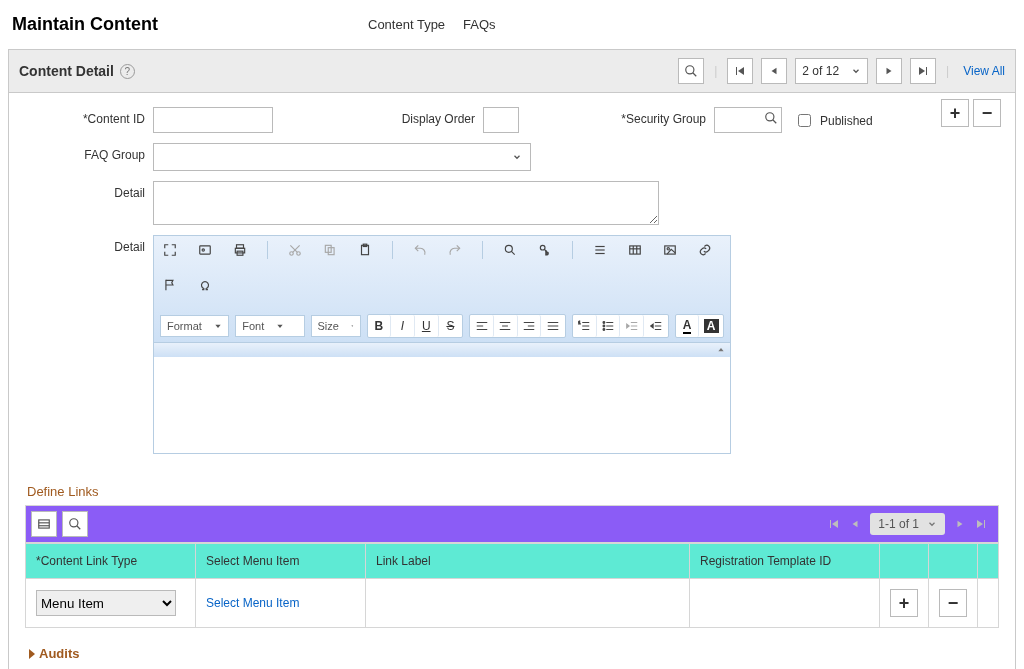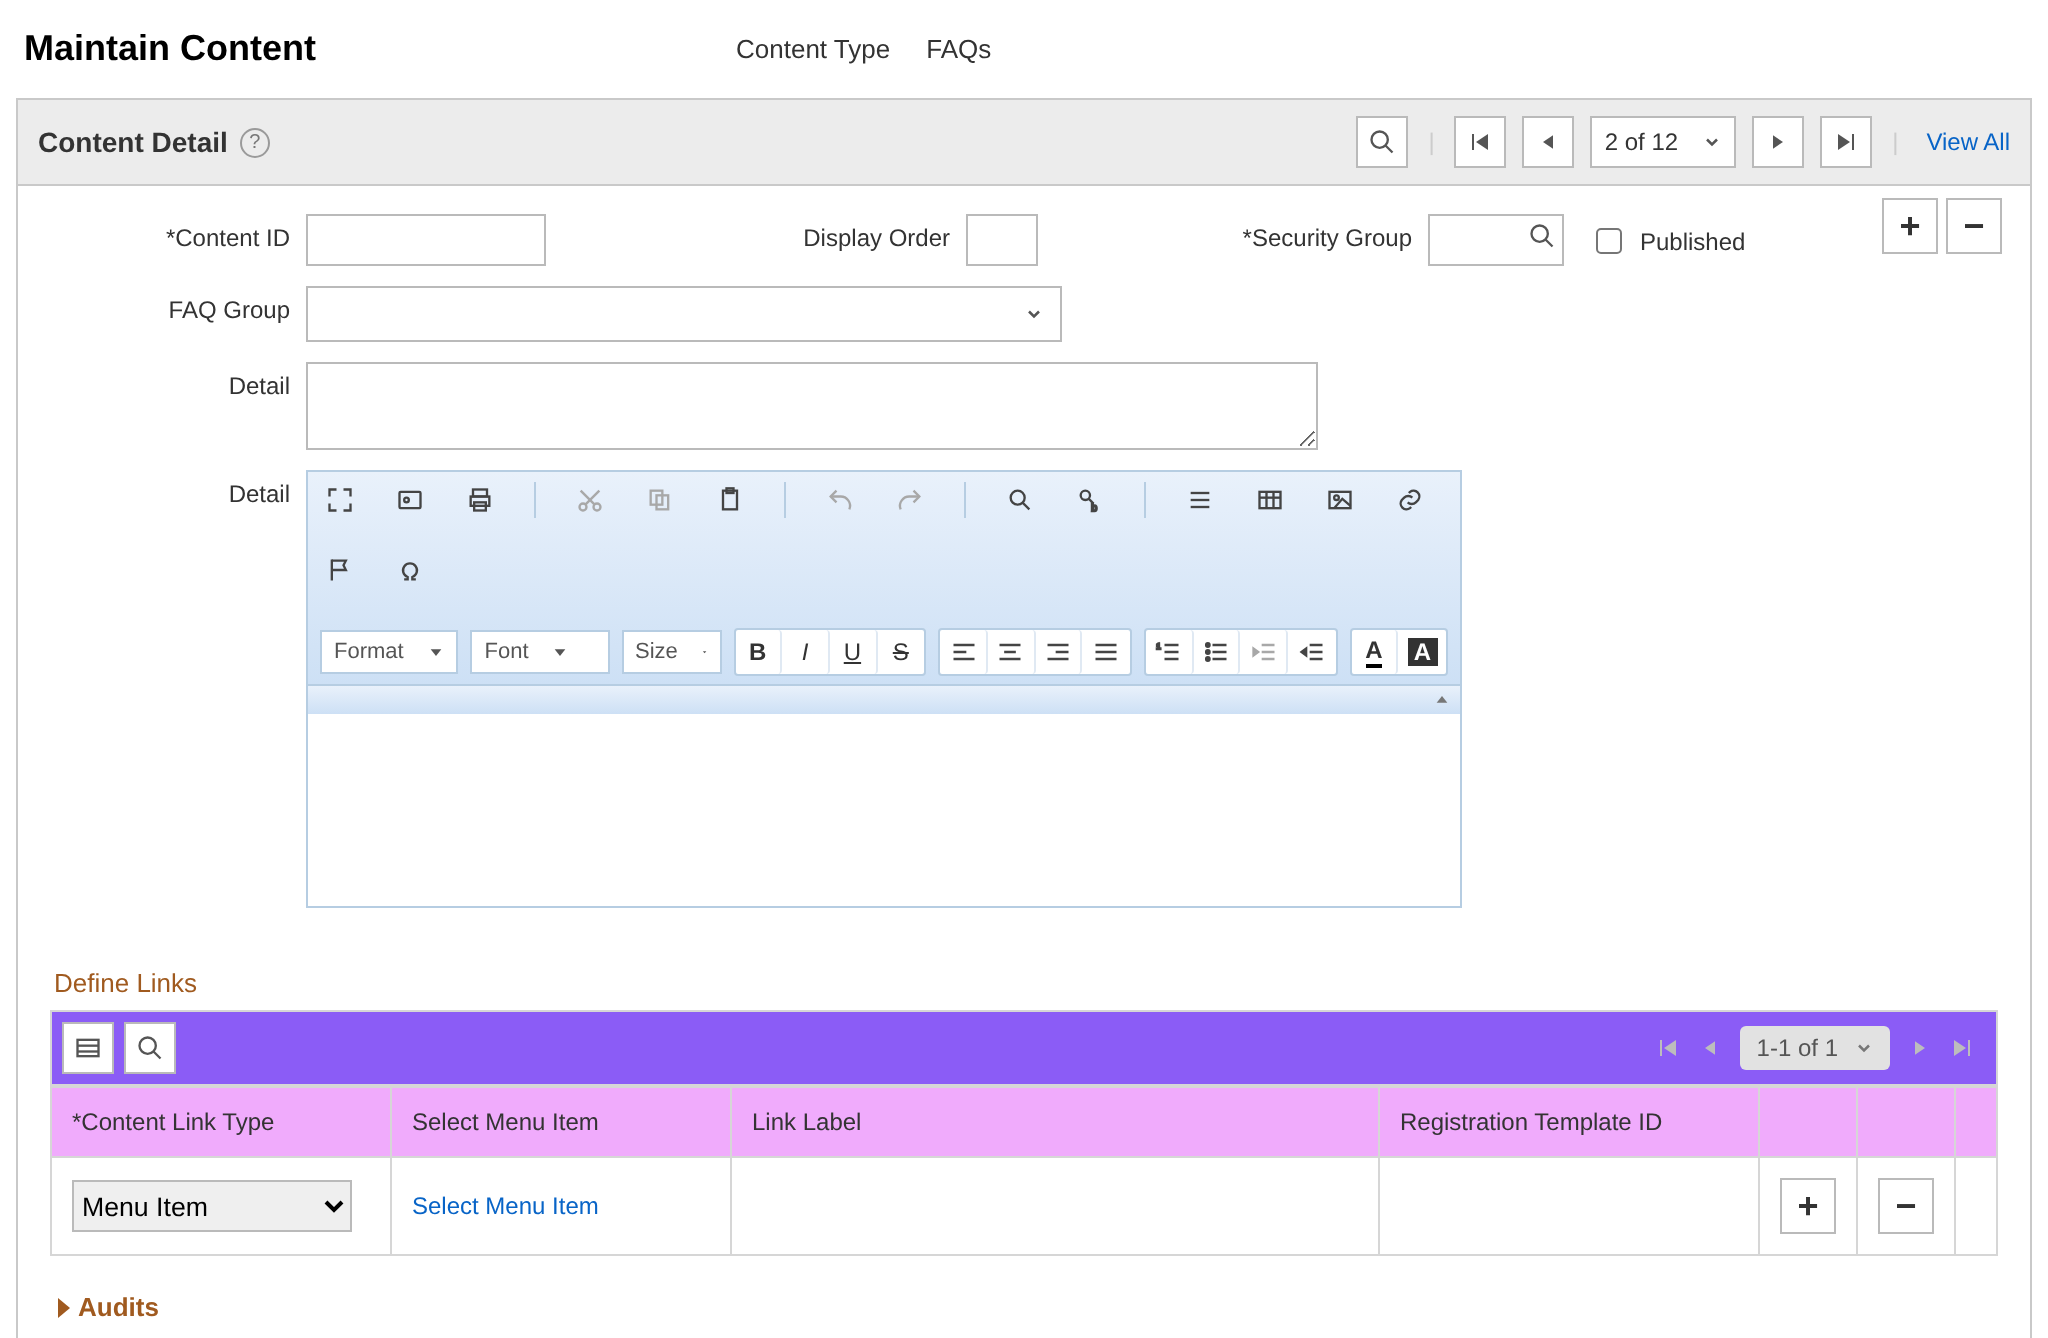--- a/index.html
+++ b/index.html
@@ -49,21 +49,21 @@
   .rte-statusbar { background:linear-gradient(#e9f1fb,#cde0f5); height:14px; display:flex; justify-content:flex-end; padding-right:4px; align-items:center;}
   .rte-content { height:96px; background:#fff; }
   .section-title { color:#a05a1f; font-weight:normal; font-size:13px; padding:30px 0 6px 2px;}
   .grid-hdr { border:1px solid #d6d6d6; display:flex; align-items:center; padding:5px; background:#8b5cf6;}
   .grid-hdr-left { display:flex; gap:5px;}
   .grid-hdr-right { margin-left:auto; display:flex; align-items:center; gap:10px; padding-right:6px;}
   .pager-dis { color:#bdbdbd; }
   .pager-pill { background:#e2e2e2; border-radius:3px; padding:4px 8px; display:flex; align-items:center; gap:8px; color:#555;}
   table.data { width:100%; border-collapse:collapse; }
   table.data th, table.data td { border:1px solid #d6d6d6; text-align:left; padding:10px 10px; font-size:12px;}
-  table.data th { background:#f0abfc; font-weight:normal; color:#333;}
+  table.data th { background:#5eead4; font-weight:normal; color:#333;}
   .link-select { width:140px; height:26px; border:1px solid #bababa; }
   .bluelink { color:#0864c7; cursor:pointer; }
   .row-act { width:40px; text-align:center;}
   .audits { color:#a05a1f; font-weight:bold; font-size:13px; padding:18px 0 0 4px; display:flex; align-items:center; gap:4px; cursor:pointer;}
   .tri { width:0; height:0; border-top:5px solid transparent; border-bottom:5px solid transparent; border-left:6px solid #a05a1f;}
 </style>
 </head>
 <body>
 
 <div class="page">

